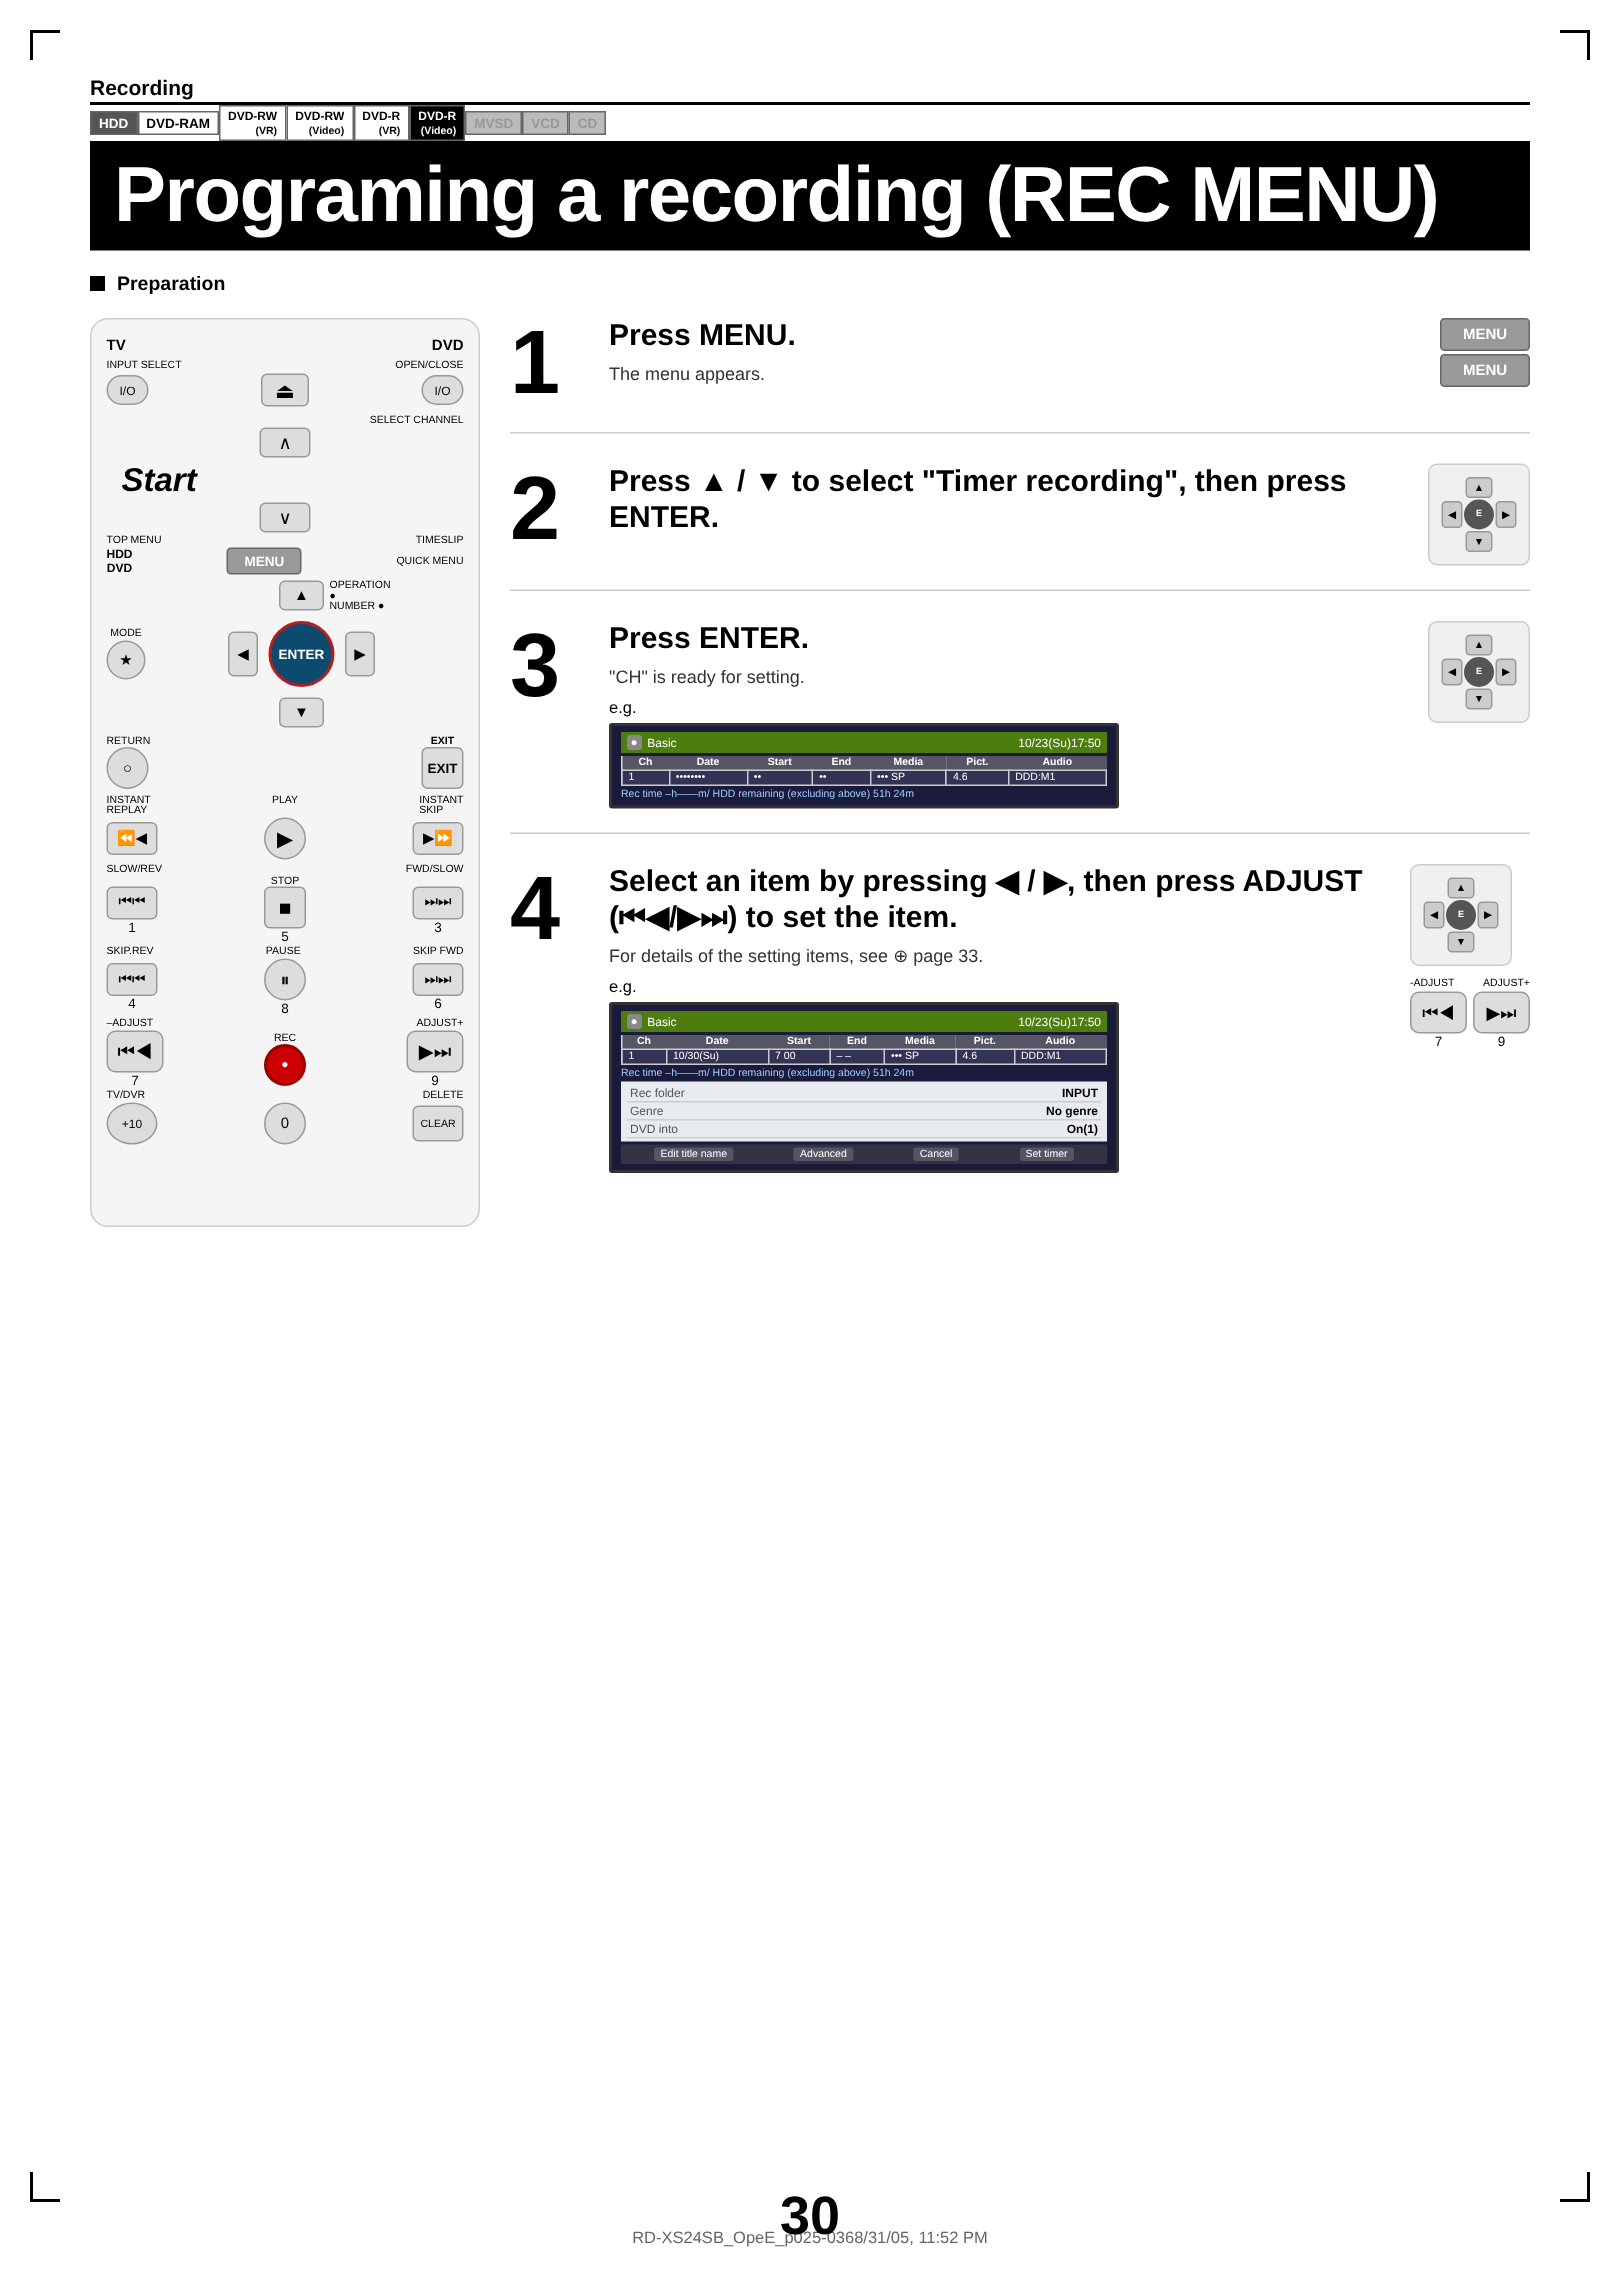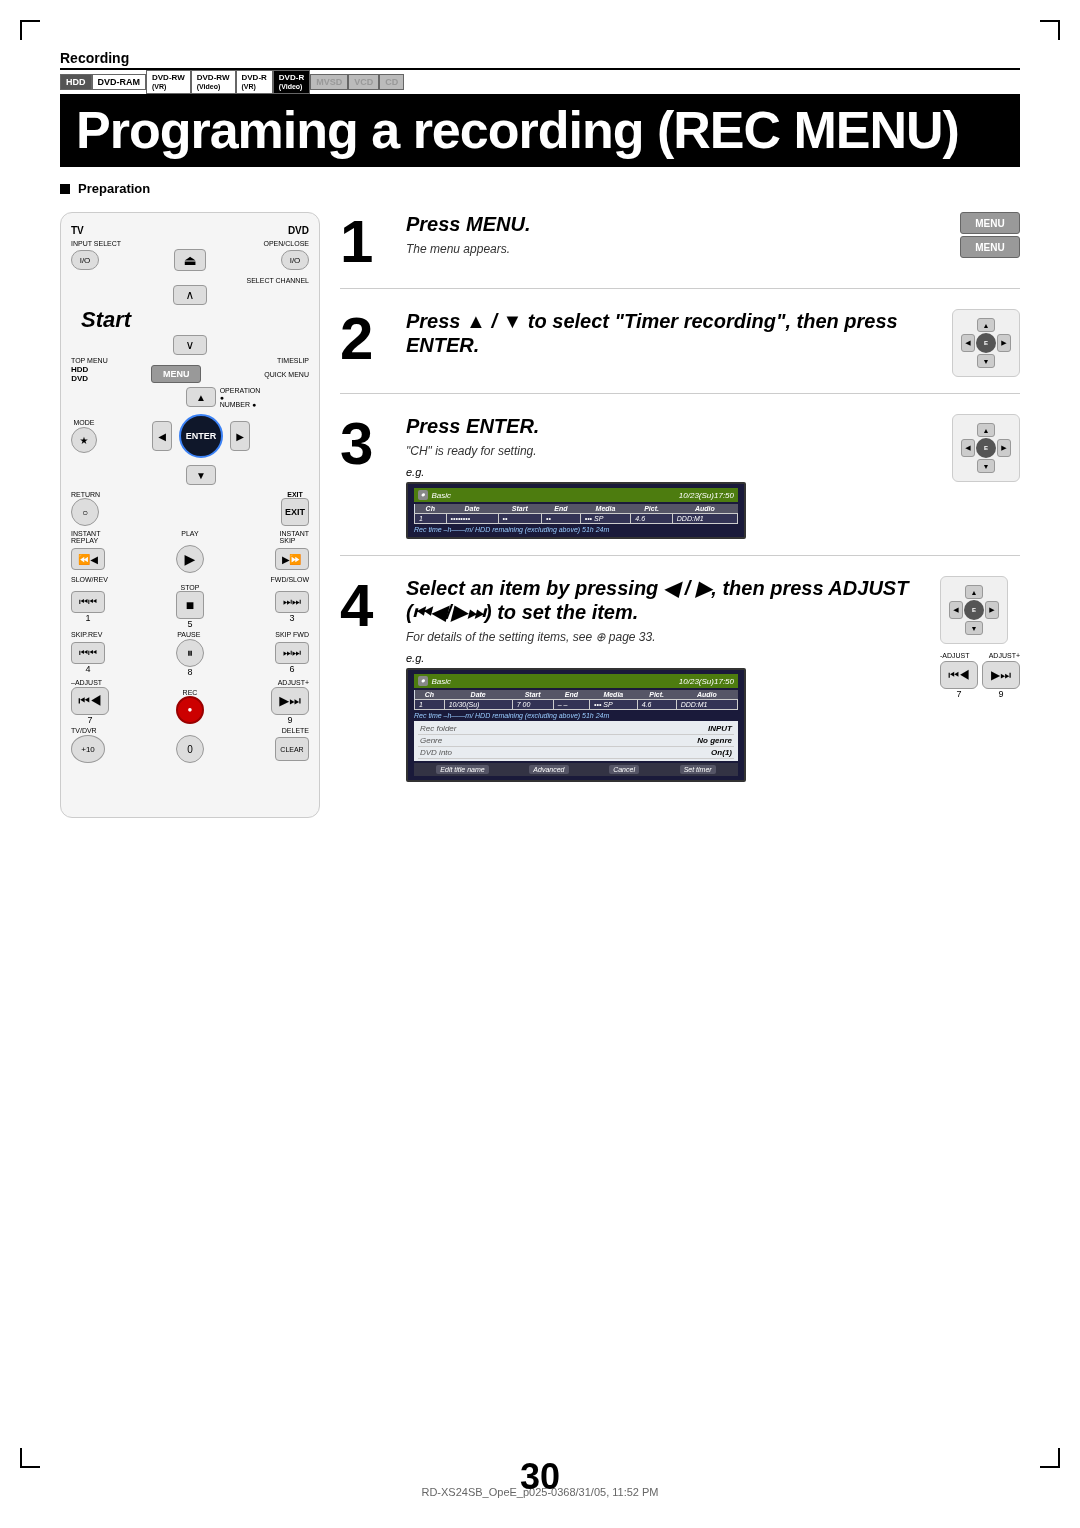--- a/index.html
+++ b/index.html
@@ -30,20 +30,21 @@
       border-style: solid;
     }
     .corner-tl { top: 20px; left: 20px; border-width: 2px 0 0 2px; }
     .corner-tr { top: 20px; right: 20px; border-width: 2px 2px 0 0; }
     .corner-bl { bottom: 60px; left: 20px; border-width: 0 0 2px 2px; }
     .corner-br { bottom: 60px; right: 20px; border-width: 0 2px 2px 0; }
 
     
     .recording-section {
       margin-top: 10px;
+      text-align: right;
     }
 
     .recording-bar {
       display: flex;
       align-items: center;
       border-bottom: 2px solid #000;
       padding-bottom: 2px;
       margin-bottom: 0;
     }
 
@@ -150,23 +151,23 @@
       display: flex;
       align-items: center;
       justify-content: center;
       font-size: 10px;
       cursor: pointer;
     }
 
     .dpad-enter {
       width: 44px;
       height: 44px;
-      background: #0f172a;
+      background: #0c4a6e;
       border-radius: 50%;
-      border: 2px solid #3b82f6;
+      border: 2px solid #b91c1c;
       display: flex;
       align-items: center;
       justify-content: center;
       font-size: 9px;
       font-weight: bold;
       color: #fff;
       cursor: pointer;
     }
 
     .dpad-outer {
@@ -411,21 +412,21 @@
     .fmt-mvd { background: #bbb; color: #888; }
     .fmt-vcd { background: #bbb; color: #888; }
     .fmt-cd { background: #bbb; color: #888; }
 
     .step-with-image {
       display: flex;
       gap: 12px;
       align-items: flex-start;
     }
 
-    .step-text-part { flex: 1; font-style: italic; }
+    .step-text-part { flex: 1; }
     .step-image-part { flex-shrink: 0; }
 
     .prep-square { display: inline-block; width: 10px; height: 10px; background: #000; margin-right: 4px; vertical-align: middle; }
 
     .mode-btn {
       width: 26px;
       height: 26px;
       border-radius: 50%;
       background: #ddd;
       border: 1px solid #999;

